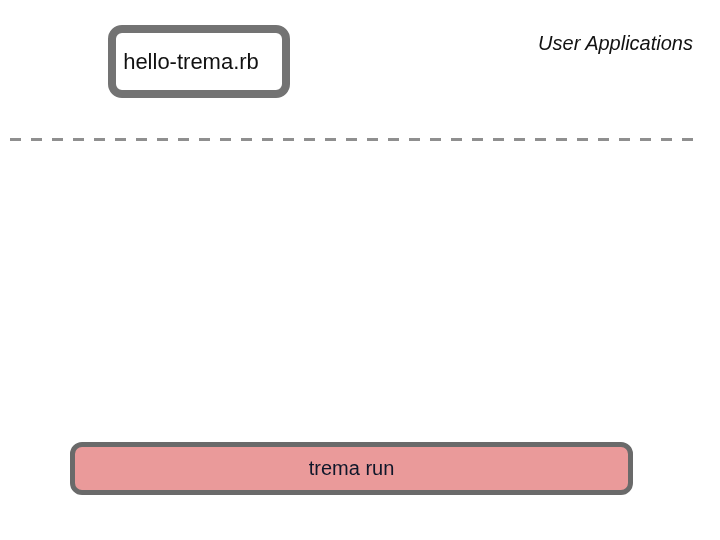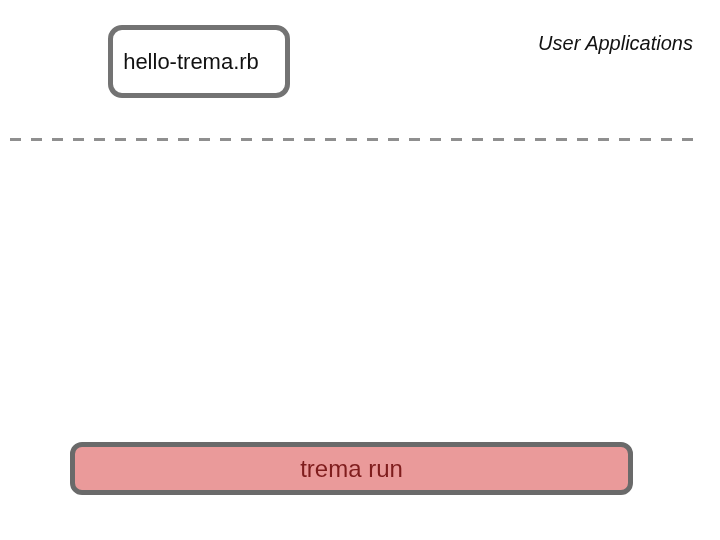--- a/index.html
+++ b/index.html
@@ -17,21 +17,21 @@
     overflow: hidden;
   }
   .app-box {
     position: absolute;
     left: 108px;
     top: 25px;
     width: 182px;
     height: 73px;
     box-sizing: border-box;
     background: #ffffff;
-    border: 5px solid #737373;
+    border: 8px solid #737373;
     border-radius: 14px;
     display: flex;
     align-items: center;
     justify-content: center;
   }
   .app-box span {
     font-size: 22px;
     letter-spacing: 0;
     color: #111111;
     position: relative;
@@ -73,22 +73,22 @@
     height: 53px;
     box-sizing: border-box;
     background: #ea9a9a;
     border: 5px solid #6a6a6a;
     border-radius: 12px;
     display: flex;
     align-items: center;
     justify-content: center;
   }
   .runner-bar span {
-    font-size: 24px;
-    color: #7f1d1d;
+    font-size: 20px;
+    color: #0f172a;
   }
 </style>
 </head>
 <body>
 
 <div class="canvas">
 
   <div class="app-box">
     <span>hello-trema.rb</span>
   </div>

